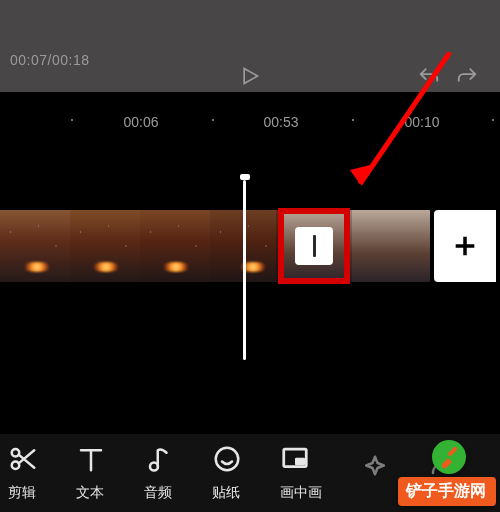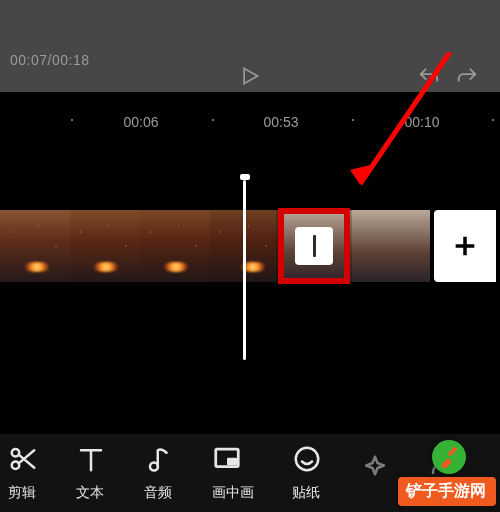--- a/index.html
+++ b/index.html
@@ -237,37 +237,37 @@
     </div>
     <div class="tool">
       <div class="ico">
           <svg viewBox="0 0 24 24">
             <circle cx="8" cy="18" r="3.2"></circle>
             <path d="M11 18 V5 q3 -2 7 2"></path>
           </svg>
         </div>
       <div class="lbl">音频</div>
     </div>
+    <div class="tool">
+      <div class="ico">
+          <svg viewBox="0 0 24 24">
+            <circle cx="12" cy="12" r="9"></circle>
+            <path d="M8 14 q4 4 8 0"></path>
+          </svg>
+        </div>
+      <div class="lbl">贴纸</div>
+    </div>
     <div class="tool pip">
       <div class="ico">
           <svg viewBox="0 0 24 24">
             <rect x="3" y="4" width="18" height="14" rx="1"></rect>
             <rect x="12" y="11" width="8" height="6" rx="1" fill="#e6e6e6" stroke="none"></rect>
           </svg>
         </div>
       <div class="lbl">画中画</div>
-    </div>
-    <div class="tool">
-      <div class="ico">
-          <svg viewBox="0 0 24 24">
-            <circle cx="12" cy="12" r="9"></circle>
-            <path d="M8 14 q4 4 8 0"></path>
-          </svg>
-        </div>
-      <div class="lbl">贴纸</div>
     </div>
     <div class="tool ghost">
       <div class="ico">
           <svg viewBox="0 0 24 24">
             <path d="M12 3 l2 5 5 2 -5 2 -2 5 -2 -5 -5 -2 5 -2z"></path>
           </svg>
         </div>
       <div class="lbl"></div>
     </div>
     <div class="tool ghost last">

